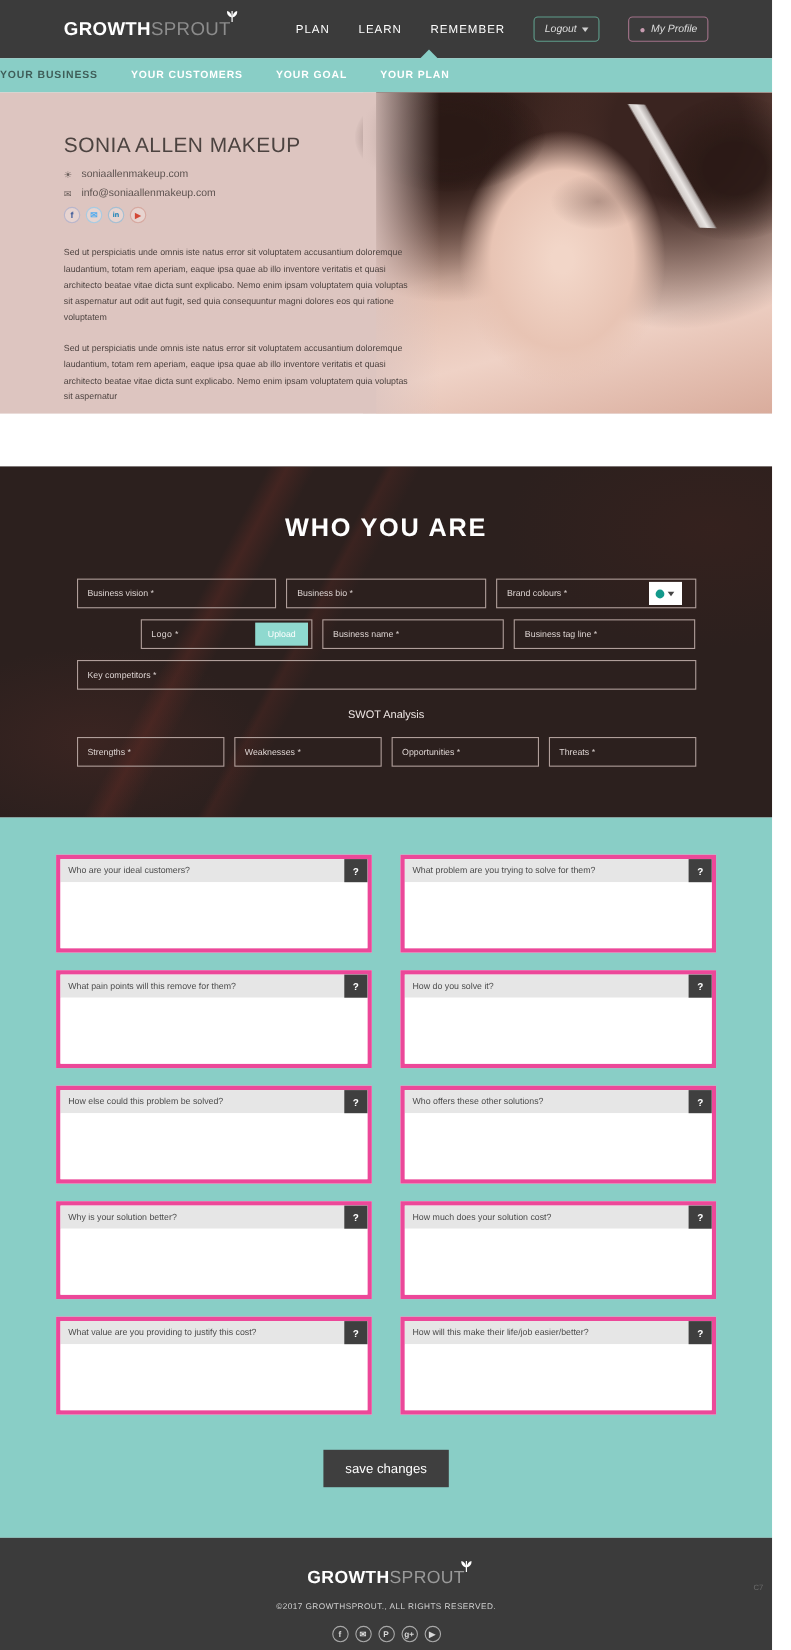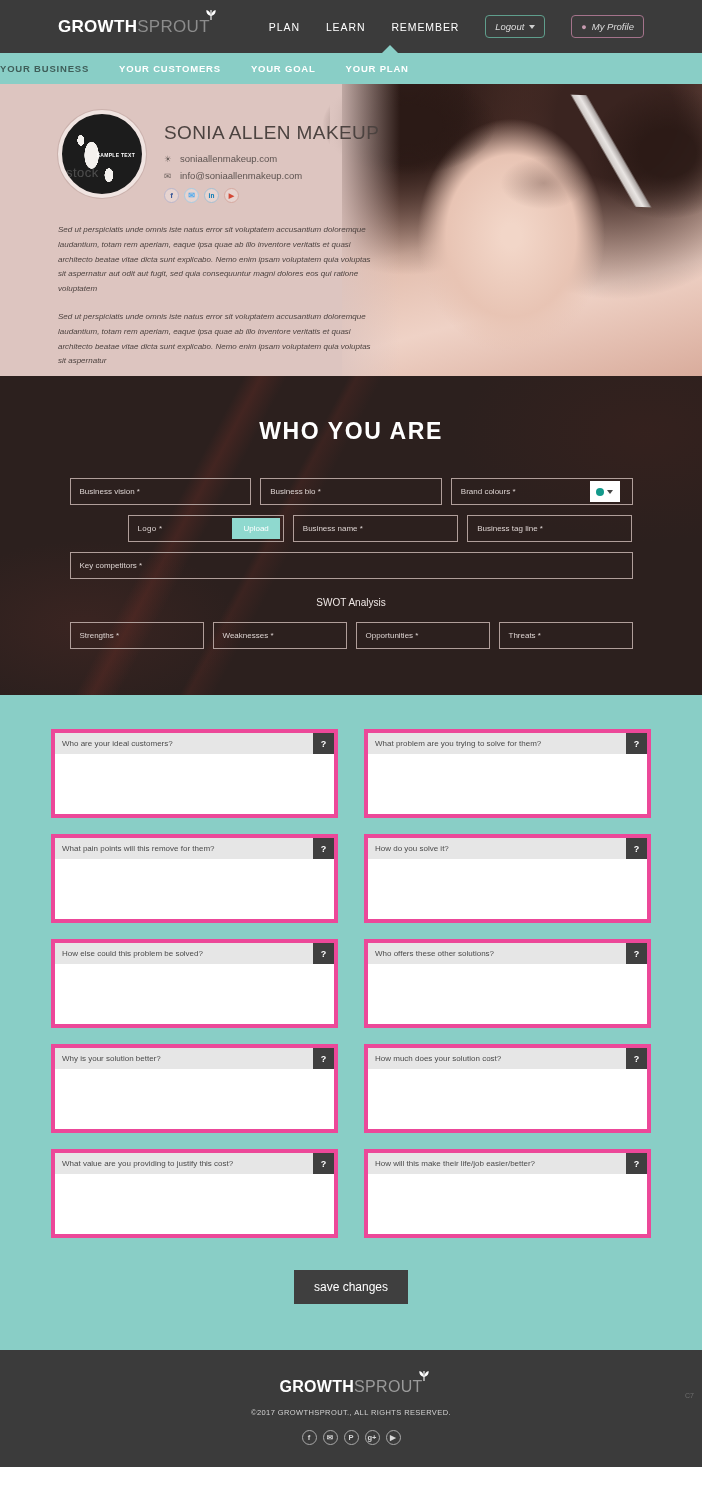--- a/index.html
+++ b/index.html
@@ -212,29 +212,29 @@
   .soc.fb { color: #3b5998; border: 1px solid #b9b6cb; }
   .soc.tw { color: #55acee; border: 1px solid #a8cbe2; }
   .soc.li { color: #0077b5; border: 1px solid #a5bfd2; font-size: 6.5px; }
   .soc.yt { color: #d34836; border: 1px solid #d6a9a0; font-size: 7px; }
   .hero-copy { margin-top: 20px; max-width: 322px; }
   .hero-copy p {
     color: #4d4340;
     font-size: 8px;
     line-height: 1.85;
     margin-bottom: 13px;
-    font-style: italic;
   }
 
   
   .section-dark {
     background: #2c201e;
     padding: 42px 0 46px;
     position: relative;
     overflow: hidden;
+    margin-top: 48px;
   }
   .section-dark::before {
     content: "";
     position: absolute; inset: 0;
     background:
       linear-gradient(118deg, transparent 28%, rgba(120,48,40,.30) 30%, transparent 33%),
       linear-gradient(118deg, transparent 40%, rgba(120,48,40,.20) 41%, transparent 44%),
       radial-gradient(ellipse 220px 120px at 12% 78%, rgba(70,40,36,.55), transparent 70%),
       radial-gradient(ellipse 260px 150px at 92% 18%, rgba(58,34,30,.6), transparent 72%);
     pointer-events: none;
@@ -428,25 +428,20 @@
     <a href="#">YOUR CUSTOMERS</a>
     <a href="#">YOUR GOAL</a>
     <a href="#">YOUR PLAN</a>
   </div>
 
   <div class="hero">
     <div class="hero-photo"></div>
     <div class="hero-fade"></div>
     <div class="hero-inner">
       <div class="profile-head">
-        <div class="avatar">
-          <div class="swirl"></div>
-          <div class="sample">SAMPLE TEXT</div>
-          <div class="wm">stock</div>
-        </div>
         <div>
           <h1 class="biz-name">SONIA ALLEN MAKEUP</h1>
           <div class="meta-row">
             <span class="meta-glyph">☀</span>
             <span>soniaallenmakeup.com</span>
           </div>
           <div class="meta-row">
             <span class="meta-glyph">✉</span>
             <span>info@soniaallenmakeup.com</span>
           </div>

